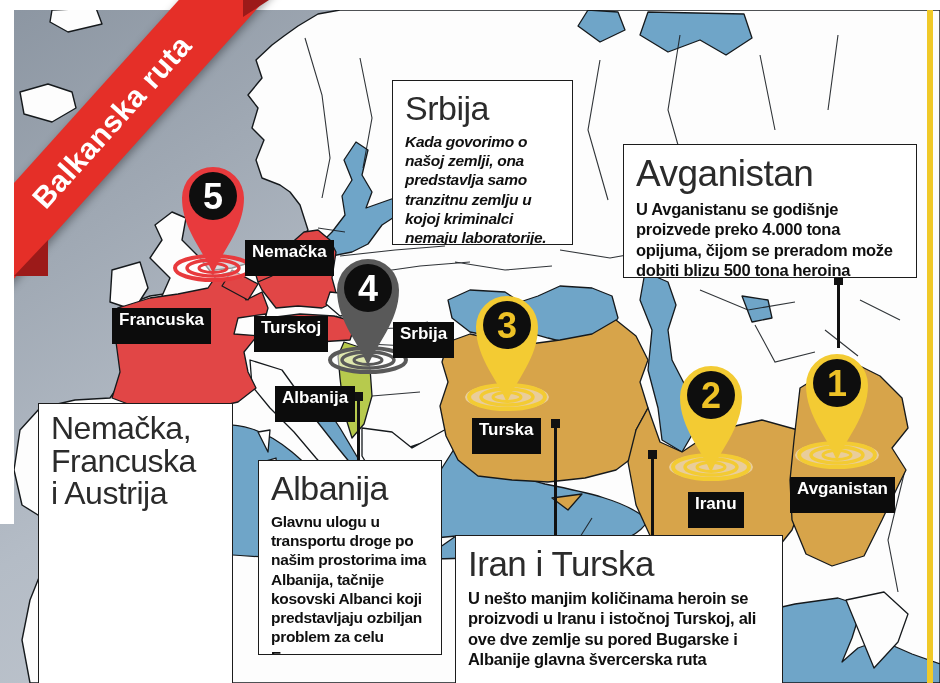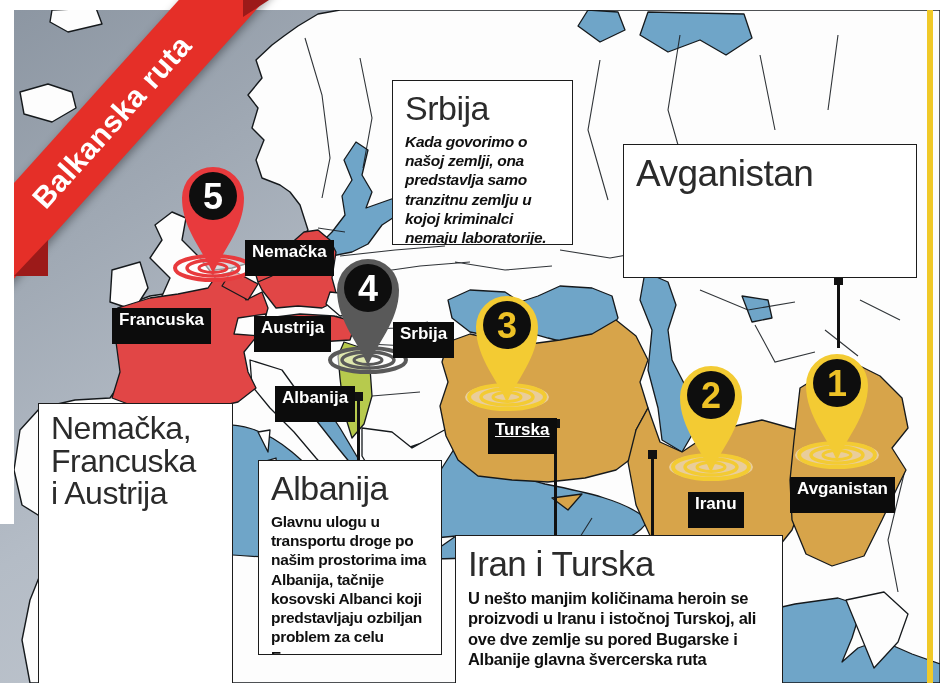--- a/index.html
+++ b/index.html
@@ -42,21 +42,21 @@
   #box-avganistan h2{font-size:37px;} #box-avganistan p{font-size:16.5px;}
   #box-nemacka{left:38px;top:403px;width:195px;height:294px;}
   #box-nemacka h2{font-size:32px;line-height:1.02;} #box-nemacka p{font-size:15.5px;}
   #box-albanija{left:258px;top:460px;width:184px;height:195px;}
   #box-albanija h2{font-size:34px;} #box-albanija p{font-size:15.5px;}
   #box-iranturska{left:455px;top:535px;width:328px;height:157px;}
   #box-iranturska h2{font-size:35px;} #box-iranturska p{font-size:16.5px;}
   
   #lbl-nemacka{left:245px;top:240px;}  #lbl-francuska{left:112px;top:308px;}
   #lbl-austrija{left:254px;top:316px;} #lbl-albanija{left:275px;top:386px;}
-  #lbl-srbija{left:393px;top:322px;}   #lbl-turska{left:488px;top:418px;text-decoration:underline;}
+  #lbl-srbija{left:393px;top:322px;}   #lbl-turska{left:472px;top:418px;}
   #lbl-iran{left:688px;top:492px;}     #lbl-avganistan{left:790px;top:477px;}
   
   #pin-5{left:168px;top:154px;} #pin-4{left:323px;top:246px;} #pin-3{left:462px;top:283px;}
   #pin-2{left:666px;top:353px;} #pin-1{left:792px;top:341px;}
 </style>
 </head>
 <body>
 
 <div id="stage">
 
@@ -225,33 +225,34 @@
     <ellipse class="ring" cx="45" cy="114" rx="38" ry="12" stroke-width="4"></ellipse>
     <ellipse class="ring" cx="45" cy="114" rx="26" ry="8" stroke-width="3.5"></ellipse>
     <ellipse class="ring" cx="45" cy="114" rx="14" ry="4.5" stroke-width="3"></ellipse>
     <path class="body" d="M45,120 C38,100 14,76 14,44 A31,31 0 1 1 76,44 C76,76 52,100 45,120 Z"></path>
     <circle cx="45" cy="42" r="24" fill="#0e0e0e"></circle>
     <text class="num" x="45" y="55">1</text>
   </svg>
 
   <div id="lbl-nemacka" class="map-label">Nemačka</div>
   <div id="lbl-francuska" class="map-label">Francuska</div>
-  <div id="lbl-austrija" class="map-label">Austrija</div>
+  <div id="lbl-austrija" class="map-label">Turskoj</div>
   <div id="lbl-albanija" class="map-label">Albanija</div>
   <div id="lbl-srbija" class="map-label">Srbija</div>
   <div id="lbl-turska" class="map-label">Turska</div>
   <div id="lbl-iran" class="map-label">Iranu</div>
   <div id="lbl-avganistan" class="map-label">Avganistan</div>
 
   <div id="box-srbija" class="callout">
     <h2>Srbija</h2>
     <p>Kada govorimo o našoj zemlji, ona predstavlja samo tranzitnu zemlju u kojoj kriminalci nemaju laboratorije.</p>
   </div>
   <div id="box-avganistan" class="callout">
     <h2>Avganistan</h2>
+    <p>U Avganistanu se godišnje proizvede preko 4.000 tona opijuma, čijom se preradom može dobiti blizu 500 tona heroina</p>
   </div>
   <div id="box-nemacka" class="callout">
     <h2>Nemačka,
 Francuska
 i Austrija</h2>
   </div>
   <div id="box-albanija" class="callout">
     <h2>Albanija</h2>
     <p>Glavnu ulogu u transportu droge po našim prostorima ima Albanija, tačnije kosovski Albanci koji predstavljaju ozbiljan problem za celu Evropu</p>
   </div>

